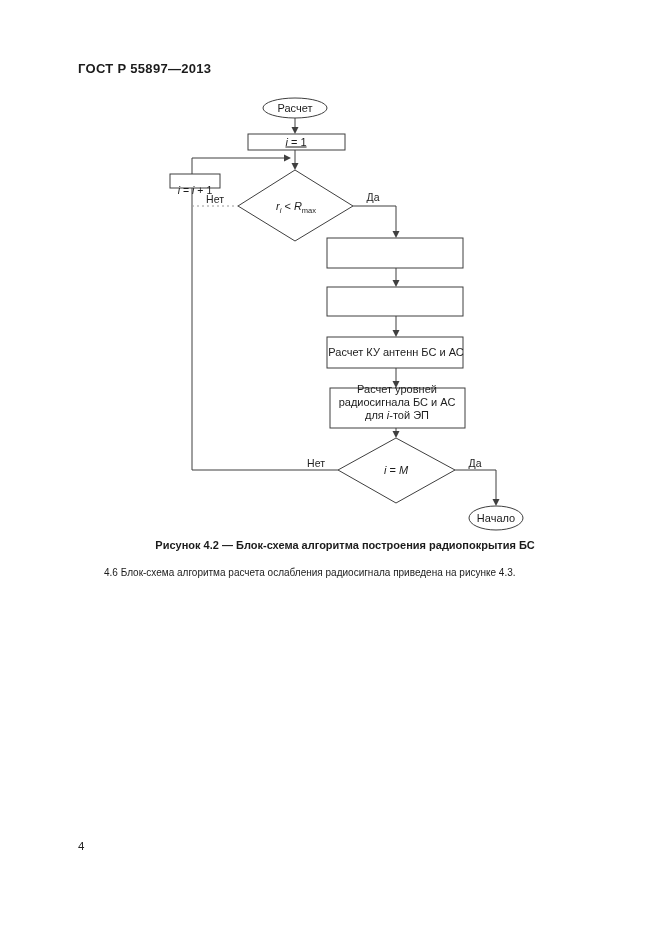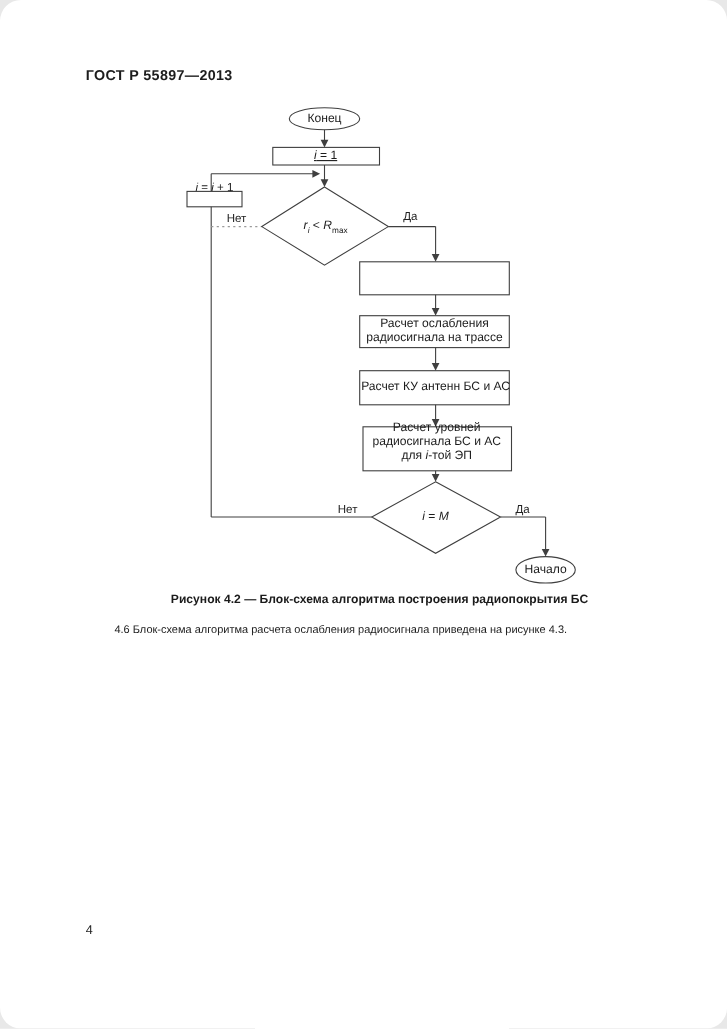--- a/index.html
+++ b/index.html
@@ -4,21 +4,20 @@
 <style>
   * { margin: 0; padding: 0; box-sizing: border-box; }
   html, body { background: #e8e8e8; }
   .page {
     position: relative;
     width: 661px; height: 935px;
     background: #ffffff;
     font-family: "Liberation Sans", sans-serif;
     color: #1c1c1c;
     overflow: hidden;
-    border-radius: 19px;
   }
   .doc-header {
     position: absolute; left: 78px; top: 61px;
     font-size: 13px; font-weight: bold; letter-spacing: 0.3px;
   }
   .flow-svg { position: absolute; left: 0; top: 0; }
   .node-label {
     position: absolute;
     transform: translate(-50%, -50%);
     font-size: 11px; line-height: 13px;
@@ -104,47 +103,43 @@
       <polygon points="392.5,231 399.5,231 396,238"></polygon>
       <polygon points="392.5,280 399.5,280 396,287"></polygon>
       <polygon points="392.5,330 399.5,330 396,337"></polygon>
       <polygon points="392.5,381 399.5,381 396,388"></polygon>
       <polygon points="392.5,431 399.5,431 396,438"></polygon>
       <polygon points="492.5,499 499.5,499 496,506"></polygon>
     </g>
   </svg>
 
   <div class="node-label" style="left:295px; top:108px;">
-    <span>Конец</span>
+    <span>Расчет</span>
   </div>
 
   <div class="node-label" style="left:296px; top:142px;text-decoration:underline;">
     <span class="var">i</span><span> = 1</span>
   </div>
 
-  <div class="node-label" style="left:195px; top:171px; font-size:10.5px;">
+  <div class="node-label" style="left:195px; top:190px; font-size:10.5px;">
     <span class="var">i</span><span> = </span><span class="var">i</span><span> + 1</span>
   </div>
 
   <div class="node-label" style="left:296px; top:206px;">
     <span class="var">r</span><sub class="var">i</sub><span> &lt; </span><span class="var">R</span><sub>max</sub>
   </div>
 
   <div class="small-label" style="left:373px; top:197px;">
     <span>Да</span>
   </div>
   <div class="small-label" style="left:215px; top:199px;">
     <span>Нет</span>
   </div>
 
 
-  <div class="node-label" style="left:395px; top:301px;">
-    <span>Расчет ослабления</span><br>
-    <span>радиосигнала на трассе</span>
-  </div>
 
   <div class="node-label" style="left:396px; top:352px;">
     <span>Расчет КУ антенн БС и АС</span>
   </div>
 
   <div class="node-label" style="left:397px; top:402px;">
     <span>Расчет уровней</span><br>
     <span>радиосигнала БС и АС</span><br>
     <span>для </span><span class="var">i</span><span>-той ЭП</span>
   </div>

